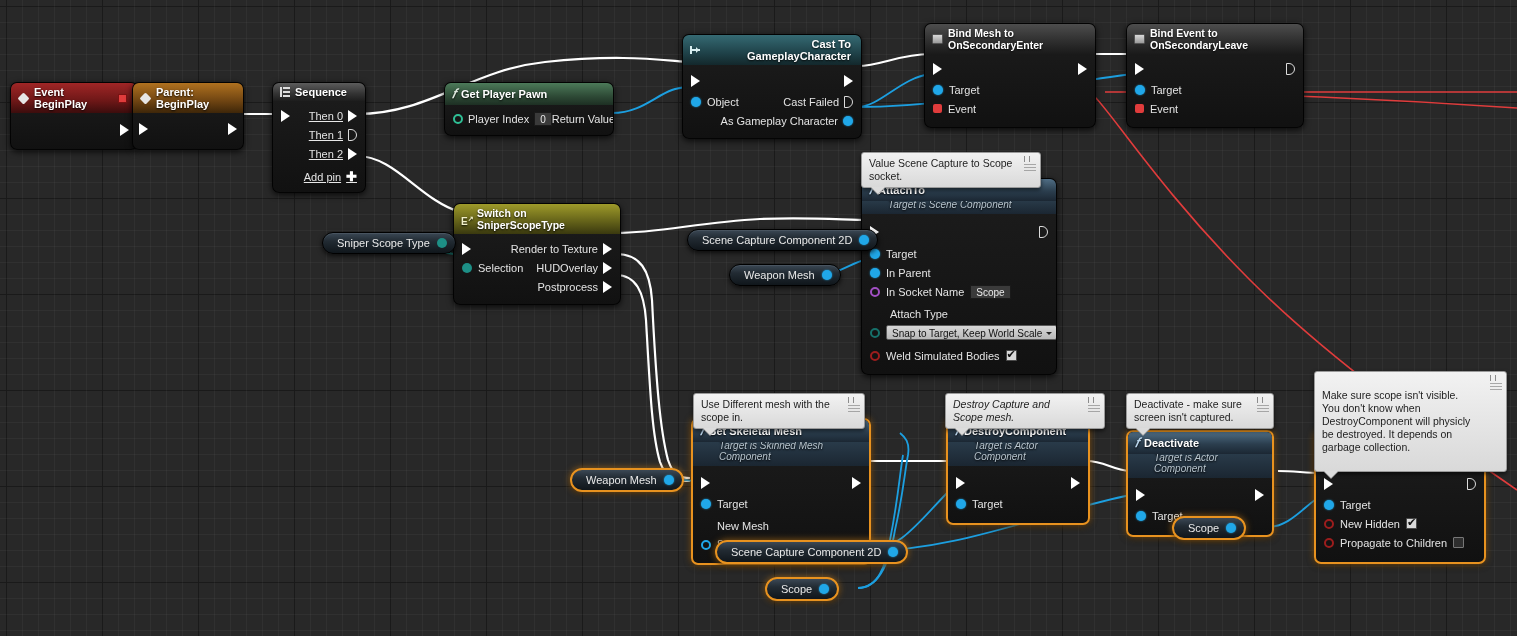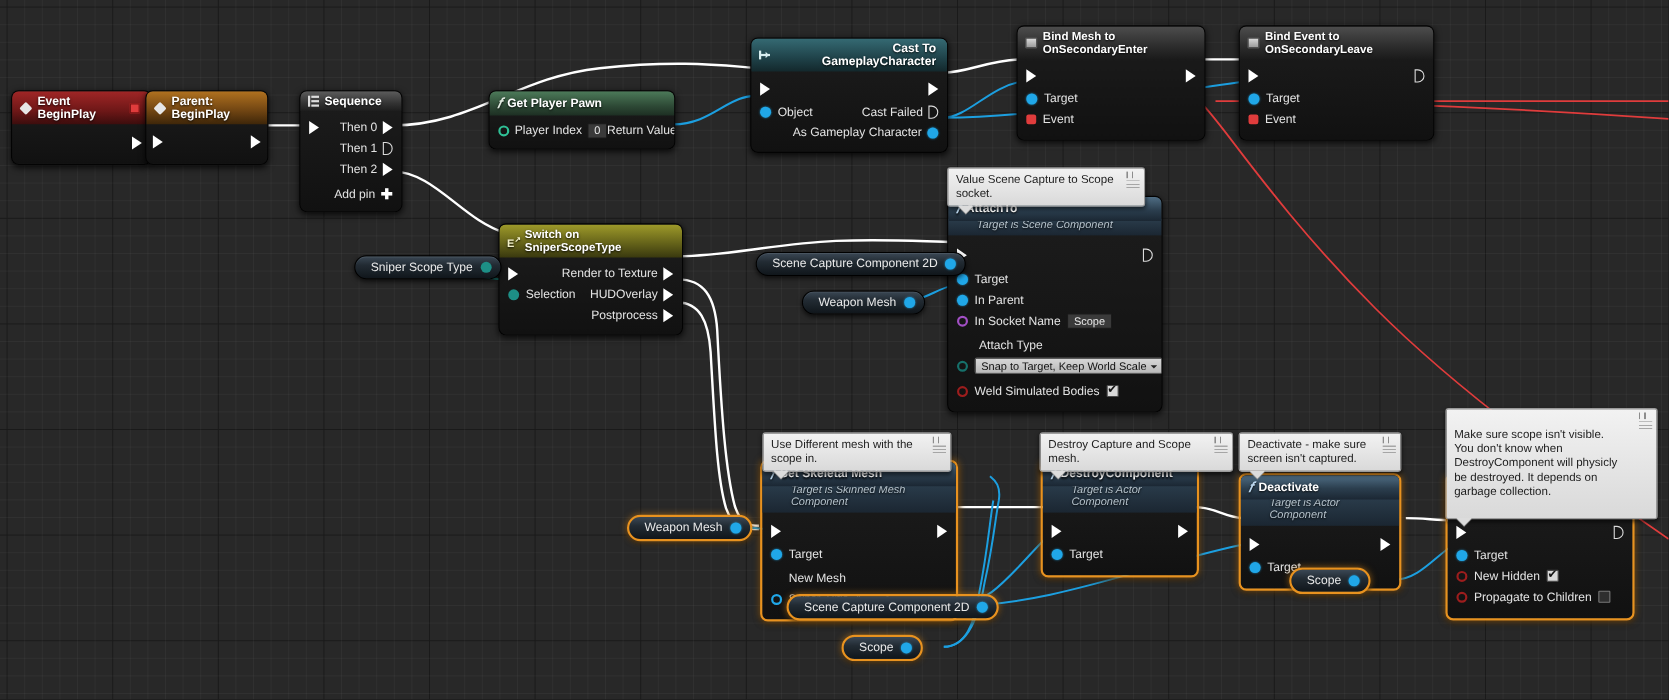--- a/index.html
+++ b/index.html
@@ -264,21 +264,21 @@
 
   <div class="node" style="left:272px; top:82px; width:94px;">
     <div class="nhead seq">
       <span style="display:inline-block;width:10px;height:10px;border-left:2px solid #ddd;position:relative;">
         <i style="position:absolute;left:1px;top:0;width:7px;height:2px;background:#ddd;"></i>
         <i style="position:absolute;left:1px;top:4px;width:7px;height:2px;background:#ddd;"></i>
         <i style="position:absolute;left:1px;top:8px;width:7px;height:2px;background:#ddd;"></i>
       </span>
       <span style="flex:1">Sequence</span>
     </div>
-    <div class="nbody" style="padding-top:5px;">
+    <div class="nbody" style="padding-top:5px;text-decoration:underline;">
       <div class="row split">
         <span class="exec"></span>
         <span style="display:flex;align-items:center;gap:5px;">
           <span class="lbl">Then 0</span>
           <span class="exec"></span>
         </span>
       </div>
       <div class="row out" style="gap:5px;">
         <span class="lbl">Then 1</span>
         <span class="exec hollow"></span>
@@ -594,21 +594,21 @@
   </div>
 
   <div class="bubble" style="left:693px; top:393px; width:172px;">
     <span>Use Different mesh with the scope in.</span>
     <span class="bubico">
         <i class="b1"></i>
         <i class="b2"></i>
       </span>
   </div>
 
-  <div class="bubble" style="left:945px; top:393px; width:176px;">
+  <div class="bubble" style="left:945px; top:393px; width:160px;font-style:italic;">
     <span>Destroy Capture and Scope mesh.</span>
     <span class="bubico">
         <i class="b1"></i>
         <i class="b2"></i>
       </span>
   </div>
 
   <div class="bubble" style="left:1126px; top:393px; width:148px;">
     <span>Deactivate - make sure screen isn't captured.</span>
     <span class="bubico">

